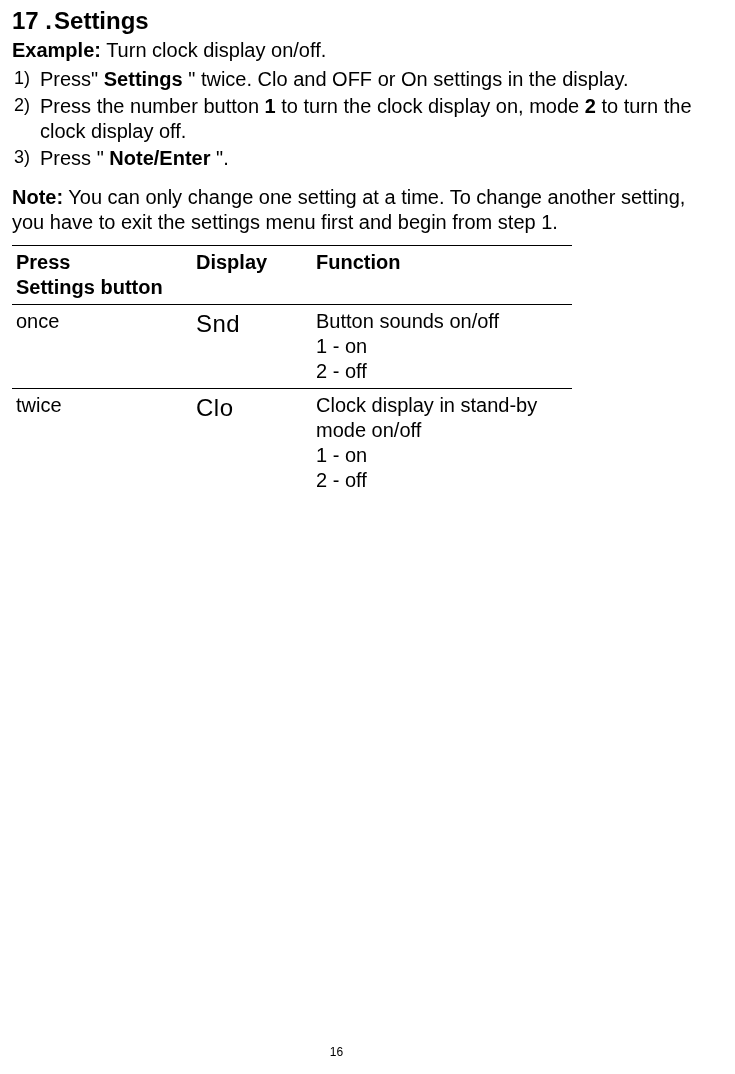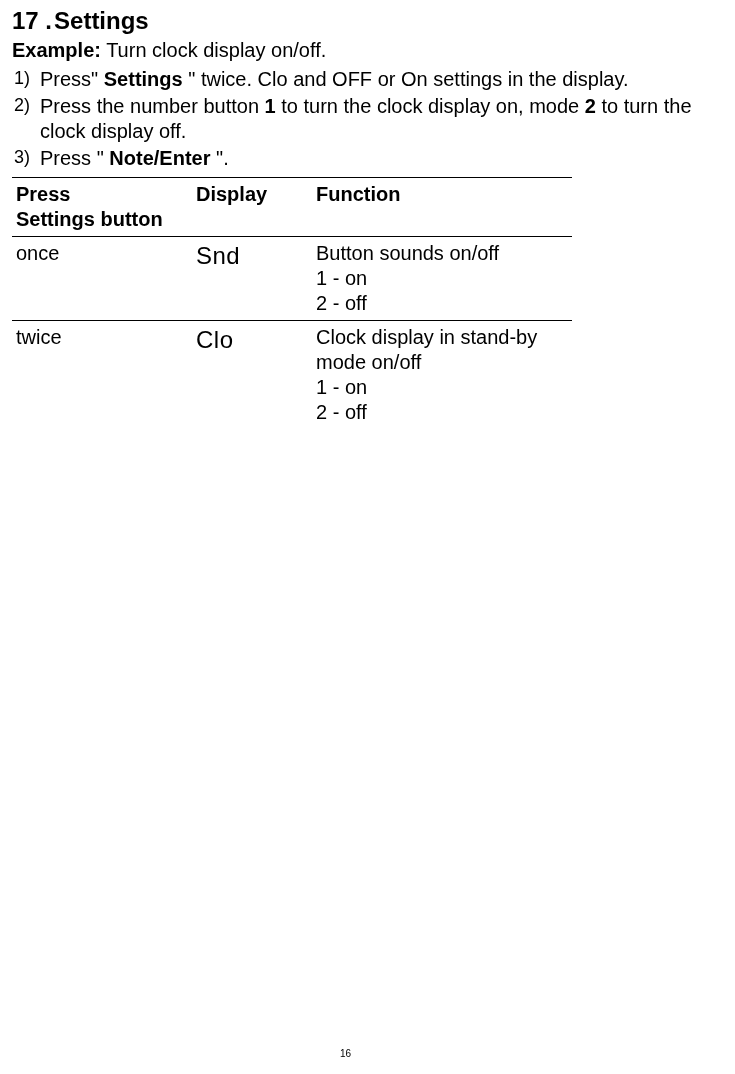--- a/index.html
+++ b/index.html
@@ -64,24 +64,24 @@
   table.settings th { font-weight: bold; font-size: 20px; }
   table.settings th:nth-child(1) { width: 170px; }
   table.settings th:nth-child(2) { width: 110px; }
   table.settings td:nth-child(2) {
     font-size: 24px;
     letter-spacing: 0.5px;
   }
   .pagenum {
     position: absolute;
     bottom: 14px;
-    left: 16px;
+    left: 7px;
     width: 659px;
     text-align: center;
-    font-size: 10px;
+    font-size: 12px;
   }
   .nowrap { white-space: nowrap; text-align: center; }
 </style>
 </head>
 <body>
 
 <div class="page">
 
   <div class="heading">
     <span class="num">17 .</span><span>Settings</span>
@@ -105,20 +105,23 @@
       </span>
     </li>
     <li>
       <span class="marker">3)</span>
       <span class="li-body">
         <span>Press  " </span><span class="bold">Note/Enter</span><span> ".</span>
       </span>
     </li>
   </ul>
 
+  <div class="note-block">
+    <span class="bold">Note:</span><span>  You can only change one setting at a time. To change another setting, you have to exit the settings menu first and begin from step 1.</span>
+  </div>
 
   <table class="settings">
     <thead>
       <tr>
         <th>
           <span>Press</span><br>
           <span class="nowrap">Settings button</span>
         </th>
         <th>Display</th>
         <th>Function</th>

